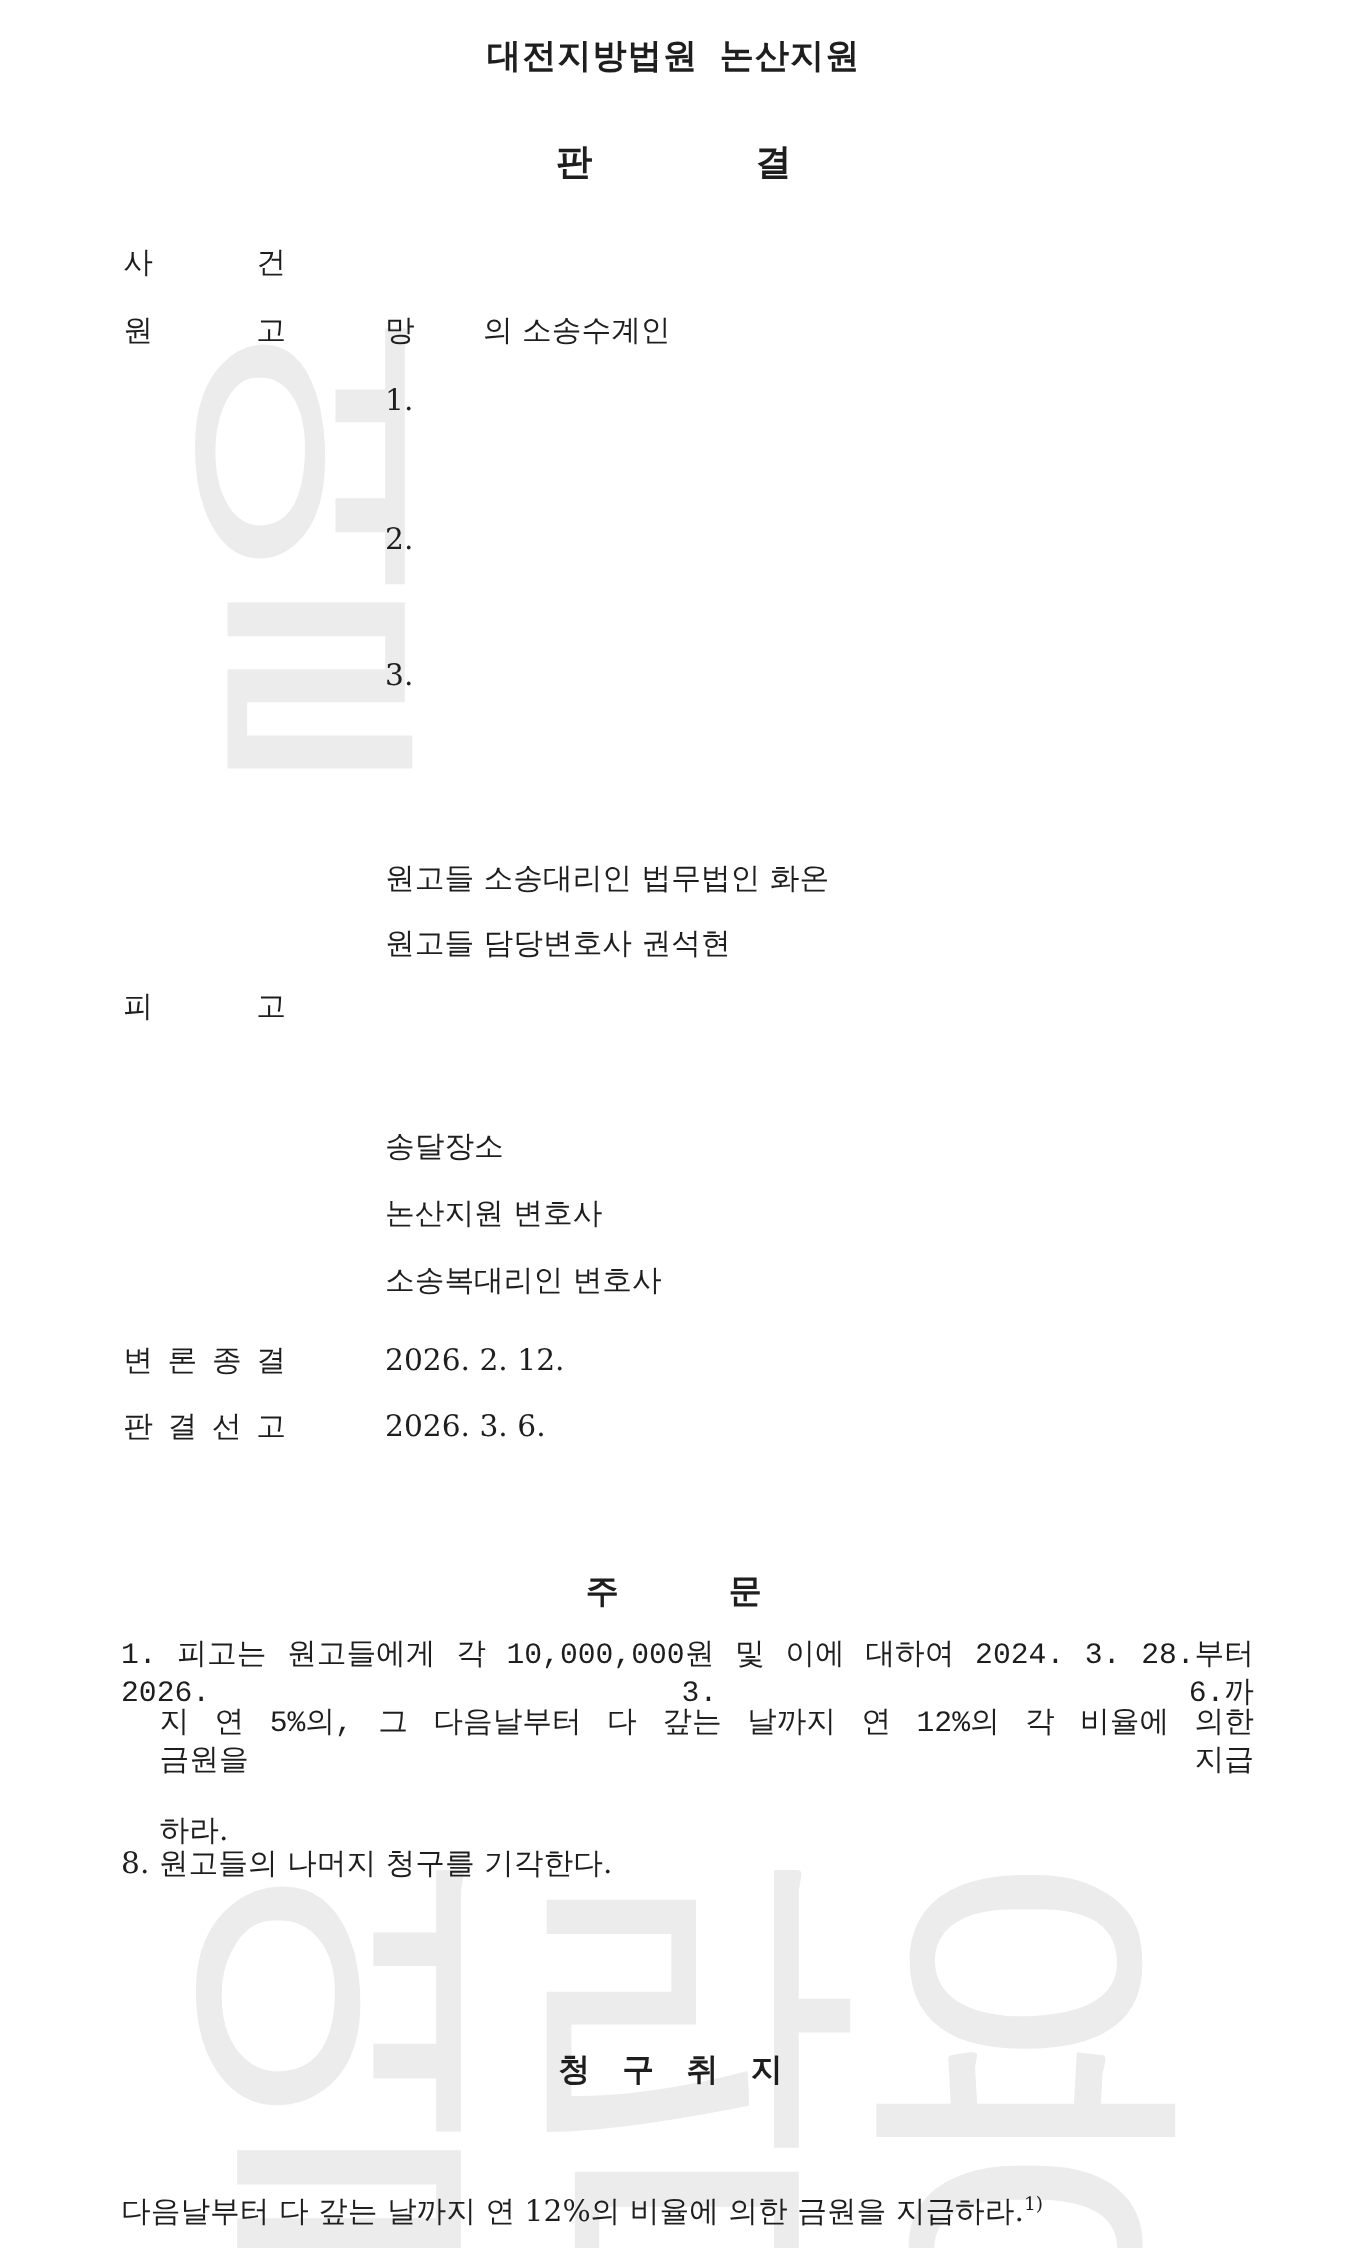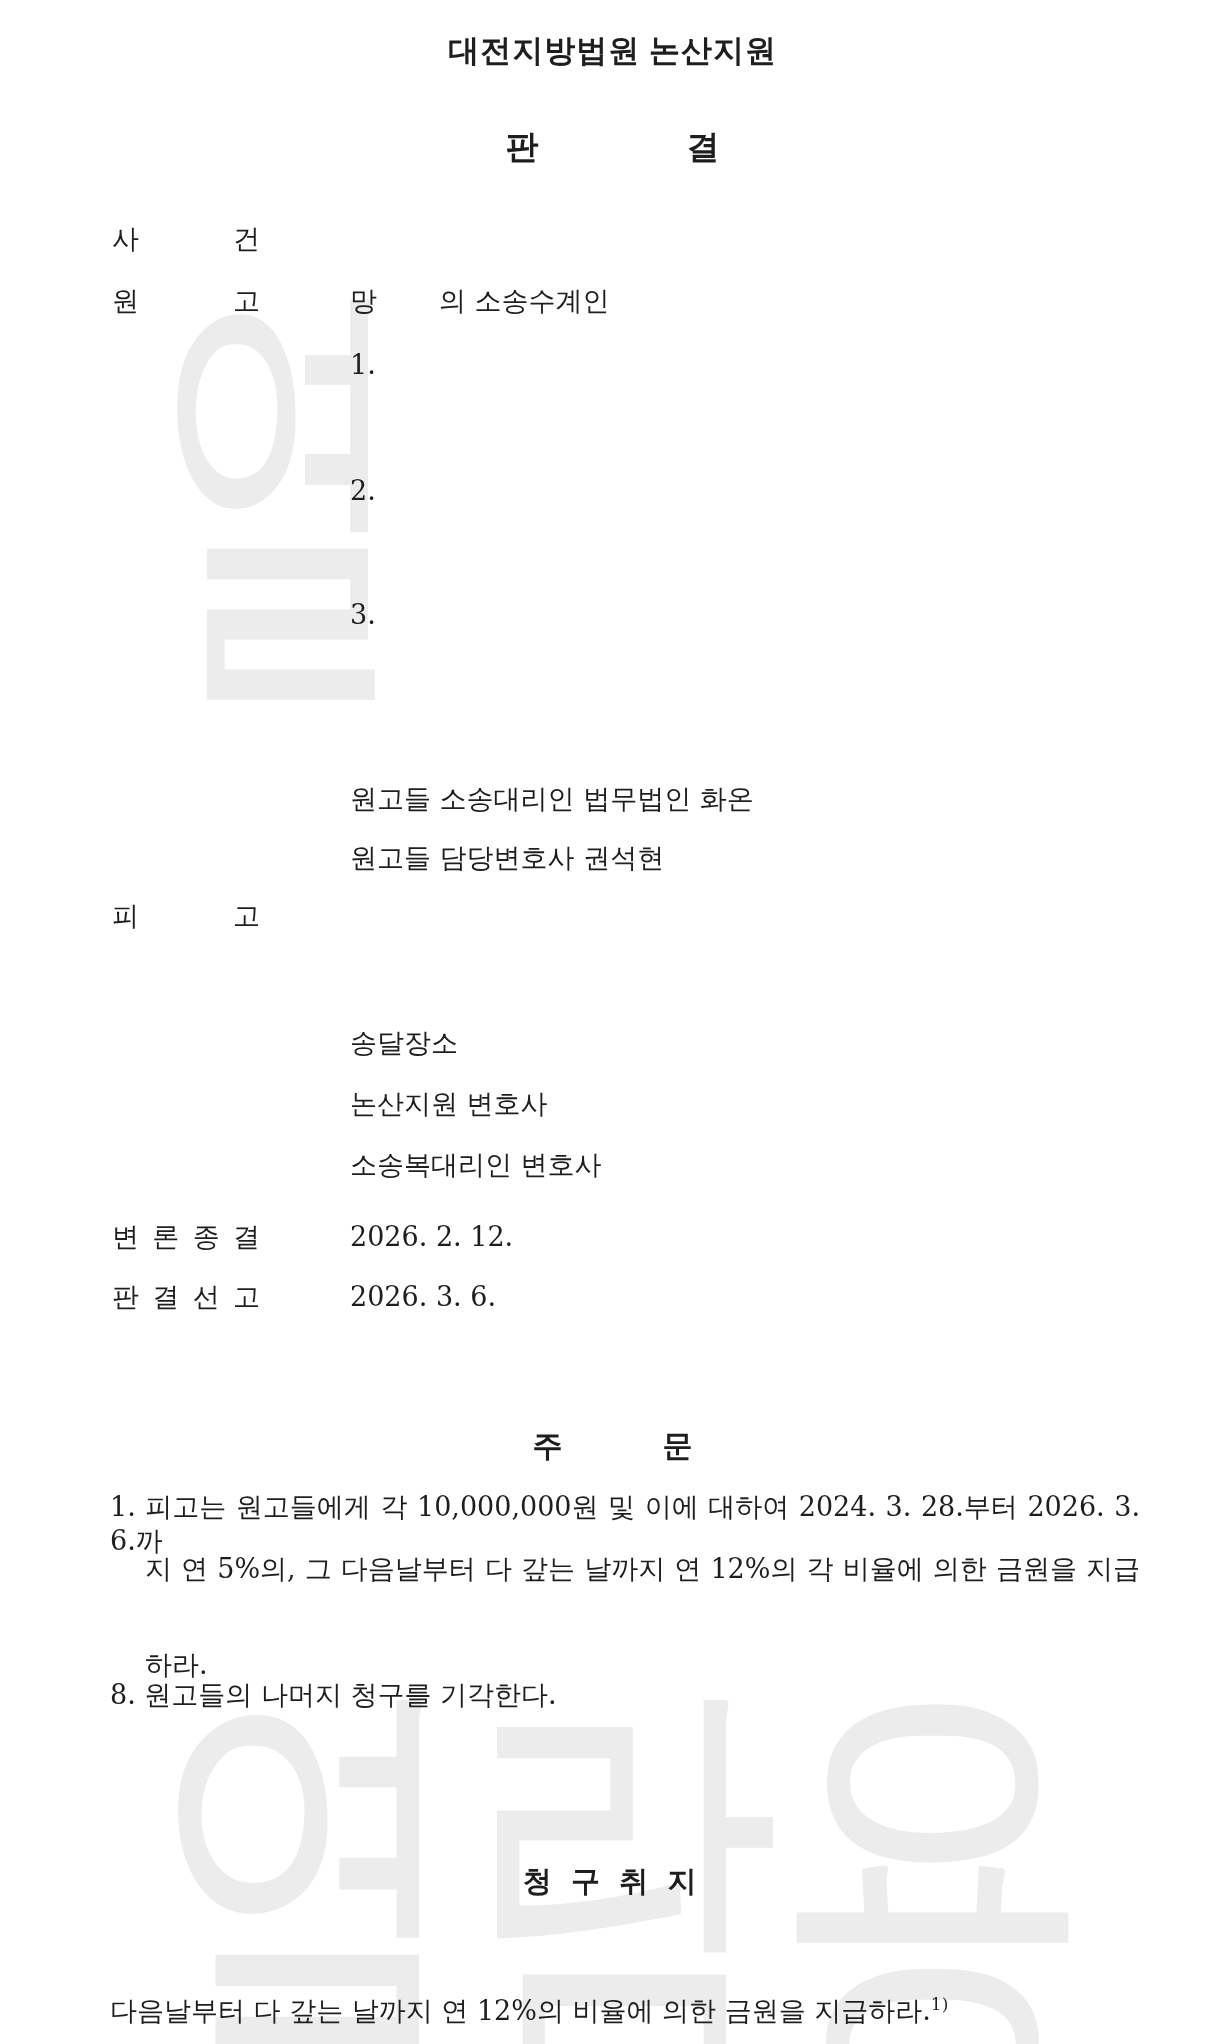--- a/index.html
+++ b/index.html
@@ -6,23 +6,23 @@
   #page{
     position:relative;
     width:1225px;height:2044px;
     background:#ffffff;
     overflow:hidden;
     font-family:"DejaVu Serif","Liberation Serif",serif;
     color:#1e1e1e;
   }
   .abs{position:absolute;}
   .serif{font-family:"DejaVu Serif","Liberation Serif",serif;}
-  .sans-bold{font-family:Liberation Serif, serif;font-weight:bold;}
+  .sans-bold{font-family:Liberation Mono, monospace;font-weight:bold;}
   .body-text{font-size:27px;line-height:1.25;color:#1e1e1e;white-space:nowrap;}
-  .just{white-space:normal;text-align:justify;text-align-last:justify;word-break:keep-all;}
+  .just{white-space:normal;text-align:justify;text-align-last:justify;word-break:keep-all;font-family:Liberation Mono, monospace;}
   
   .label-box{
     left:112px;width:148px;
     display:flex;justify-content:space-between;
     font-size:27px;line-height:1.25;
   }
   .value-col{left:350px;}
   .center-line{left:0;right:0;text-align:center;}
   .two-char{display:flex;justify-content:center;align-items:flex-start;}
   .watermark{

